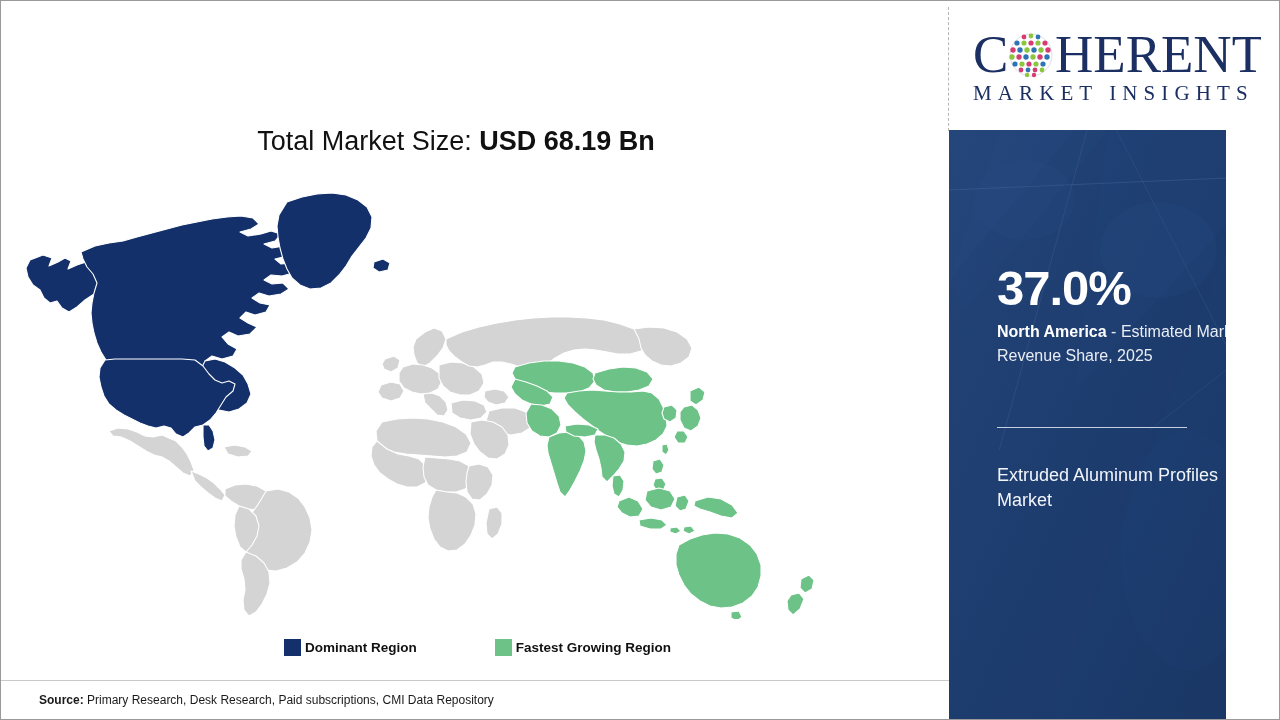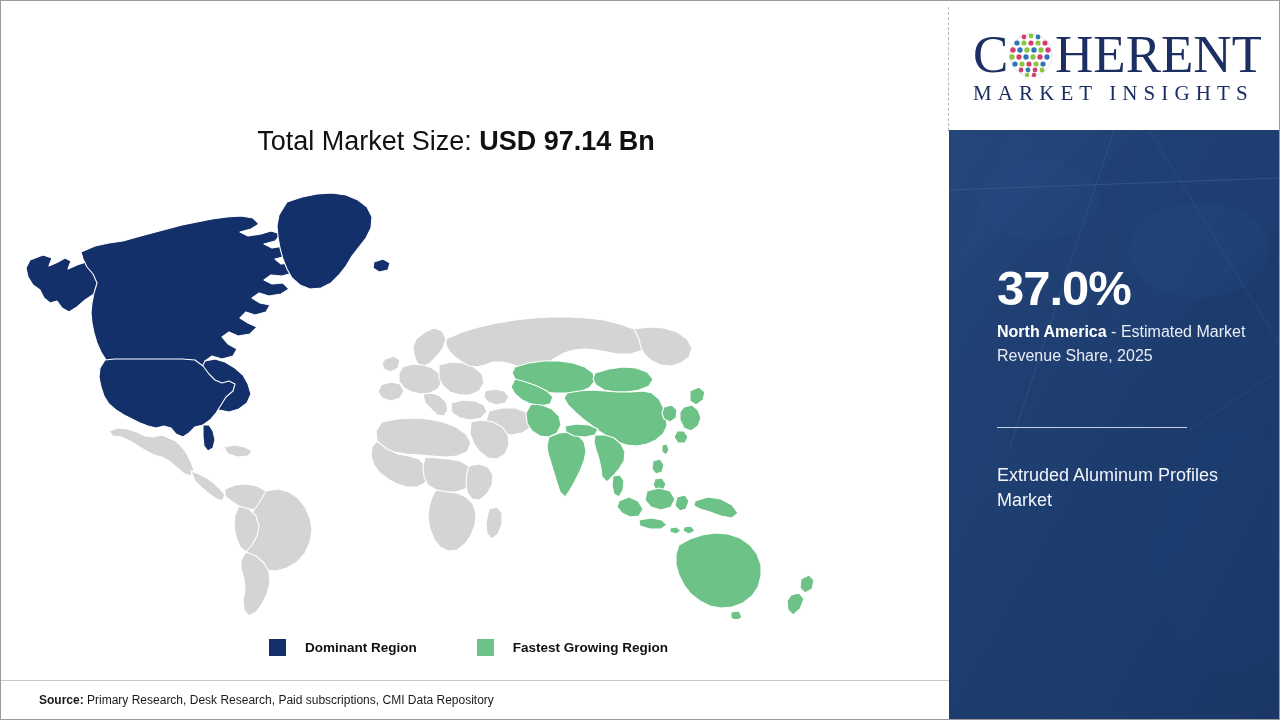--- a/index.html
+++ b/index.html
@@ -36,21 +36,21 @@
   #world-map{display:block;width:880px;height:440px;}
   .country{fill:#d4d4d4;stroke:#ffffff;stroke-width:1.1;stroke-linejoin:round;}
   .country.dominant{fill:#14306b;}
   .country.fastest{fill:#6dc287;}
 
   
   #legend{
     position:absolute;left:0;top:638px;width:935px;
     display:flex;justify-content:center;align-items:center;gap:60px;
   }
-  .legend-item{display:flex;align-items:center;gap:19px;}
+  .legend-item{display:flex;align-items:center;gap:4px;margin-left:18px;}
   .legend-swatch{width:17px;height:17px;display:block;}
   .legend-swatch.navy{background:#14306b;}
   .legend-swatch.green{background:#6dc287;}
   .legend-label{font-size:13.5px;font-weight:bold;color:#111;}
 
   
   #source-divider{position:absolute;left:0;top:679px;width:948px;height:1px;background:#c9c9c9;}
   #source-line{
     position:absolute;left:38px;top:692px;
     font-size:12px;color:#1a1a1a;white-space:nowrap;
@@ -66,21 +66,21 @@
   
   #logo-area{
     position:absolute;left:949px;top:1px;width:330px;height:128px;
     background:#fff;display:flex;flex-direction:column;
     align-items:center;justify-content:center;
   }
   #logo-svg{display:block;width:292px;height:84px;}
 
   
   #right-panel{
-    position:absolute;left:948px;top:129px;width:331px;height:589px;
+    position:absolute;left:948px;top:129px;width:277px;height:589px;
     background:#1d3c6e;
     overflow:hidden;
   }
   #panel-texture{position:absolute;inset:0;width:100%;height:100%;}
 
   #share-value{
     position:absolute;left:48px;top:134px;
     font-size:49px;font-weight:bold;color:#ffffff;letter-spacing:-1px;line-height:1;
   }
   #share-caption{
@@ -99,21 +99,21 @@
 </head>
 <body>
 
 <div id="root">
 
   <div id="left-pane">
 
 
     <div id="market-size-line">
       <span class="lbl">Total Market Size:</span>
-      <span class="val">USD 97.14 Bn</span>
+      <span class="val">USD 68.19 Bn</span>
     </div>
 
     <div id="map-wrap">
       <svg id="world-map" viewBox="0 0 880 440" xmlns="http://www.w3.org/2000/svg">
 
         <path class="country dominant" d="M11,81 L24,76 L33,79 L30,87 L39,83 L46,79 L52,82 L49,90 L58,86 L67,83 L74,85 L78,92 L86,89 L94,92 L97,100 L92,108 L84,112 L75,115 L66,121 L58,128 L50,133 L43,129 L38,122 L31,124 L25,119 L21,111 L14,106 L9,98 L7,89 Z"></path>
 
         <path class="country dominant" d="M62,73 L76,67 L90,64 L104,62 L118,58 L133,54 L148,50 L163,46 L178,43 L193,40 L208,38 L222,37 L234,39 L240,45 L232,50 L221,53 L229,57 L242,55 L252,52 L262,55 L256,62 L245,65 L253,69 L265,67 L275,70 L268,77 L256,80 L262,85 L273,84 L281,88 L274,94 L263,97 L252,96 L245,101 L253,105 L264,104 L270,110 L262,115 L250,117 L240,114 L233,119 L241,124 L251,126 L247,133 L236,136 L227,133 L221,139 L229,144 L238,148 L231,155 L219,157 L210,153 L203,158 L209,165 L218,170 L214,177 L203,180 L193,177 L186,182 L192,189 L201,195 L196,202 L185,205 L175,202 L168,206 L174,213 L182,219 L178,226 L167,228 L158,225 L150,228 L144,224 L140,216 L132,212 L125,216 L118,212 L112,205 L104,202 L98,196 L93,188 L87,181 L82,173 L78,164 L75,154 L73,144 L72,134 L73,124 L75,114 L78,104 L74,95 L68,88 L64,80 Z"></path>
 
         <path class="country dominant" d="M186,182 L196,180 L206,183 L216,189 L224,196 L229,205 L232,215 L228,224 L220,230 L210,233 L200,231 L192,226 L186,219 L182,210 L180,200 L182,190 Z"></path>

